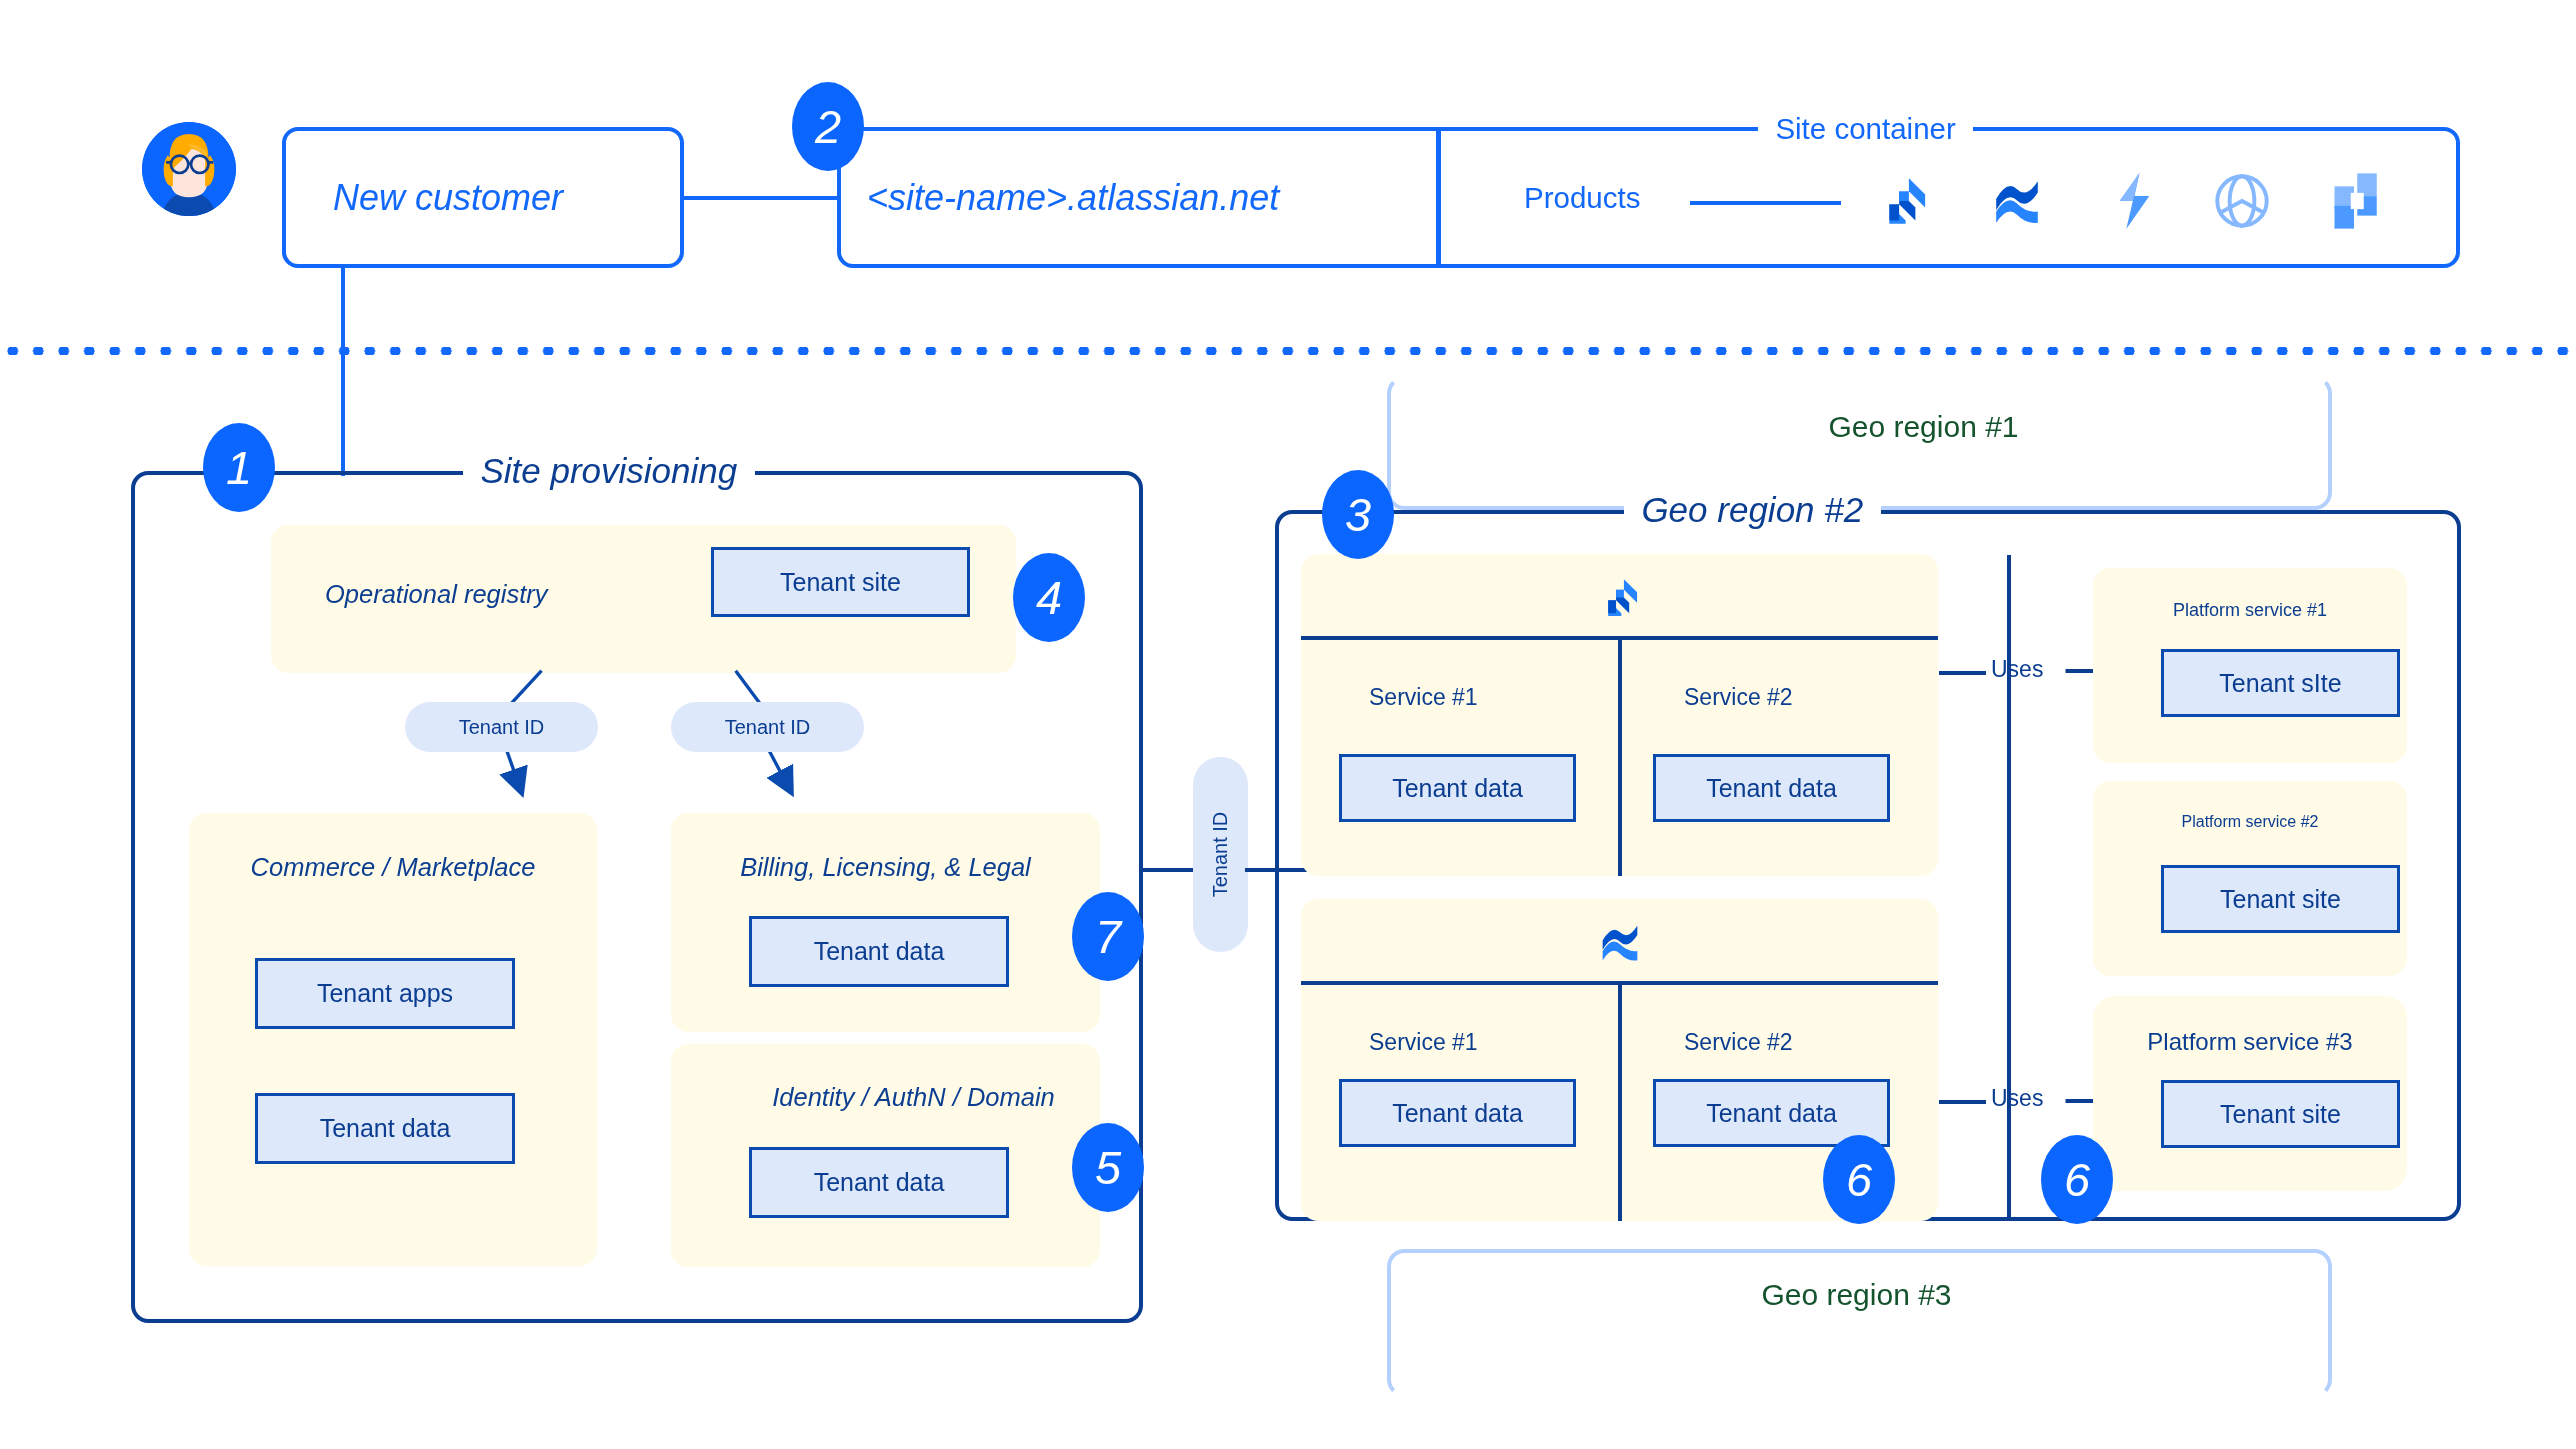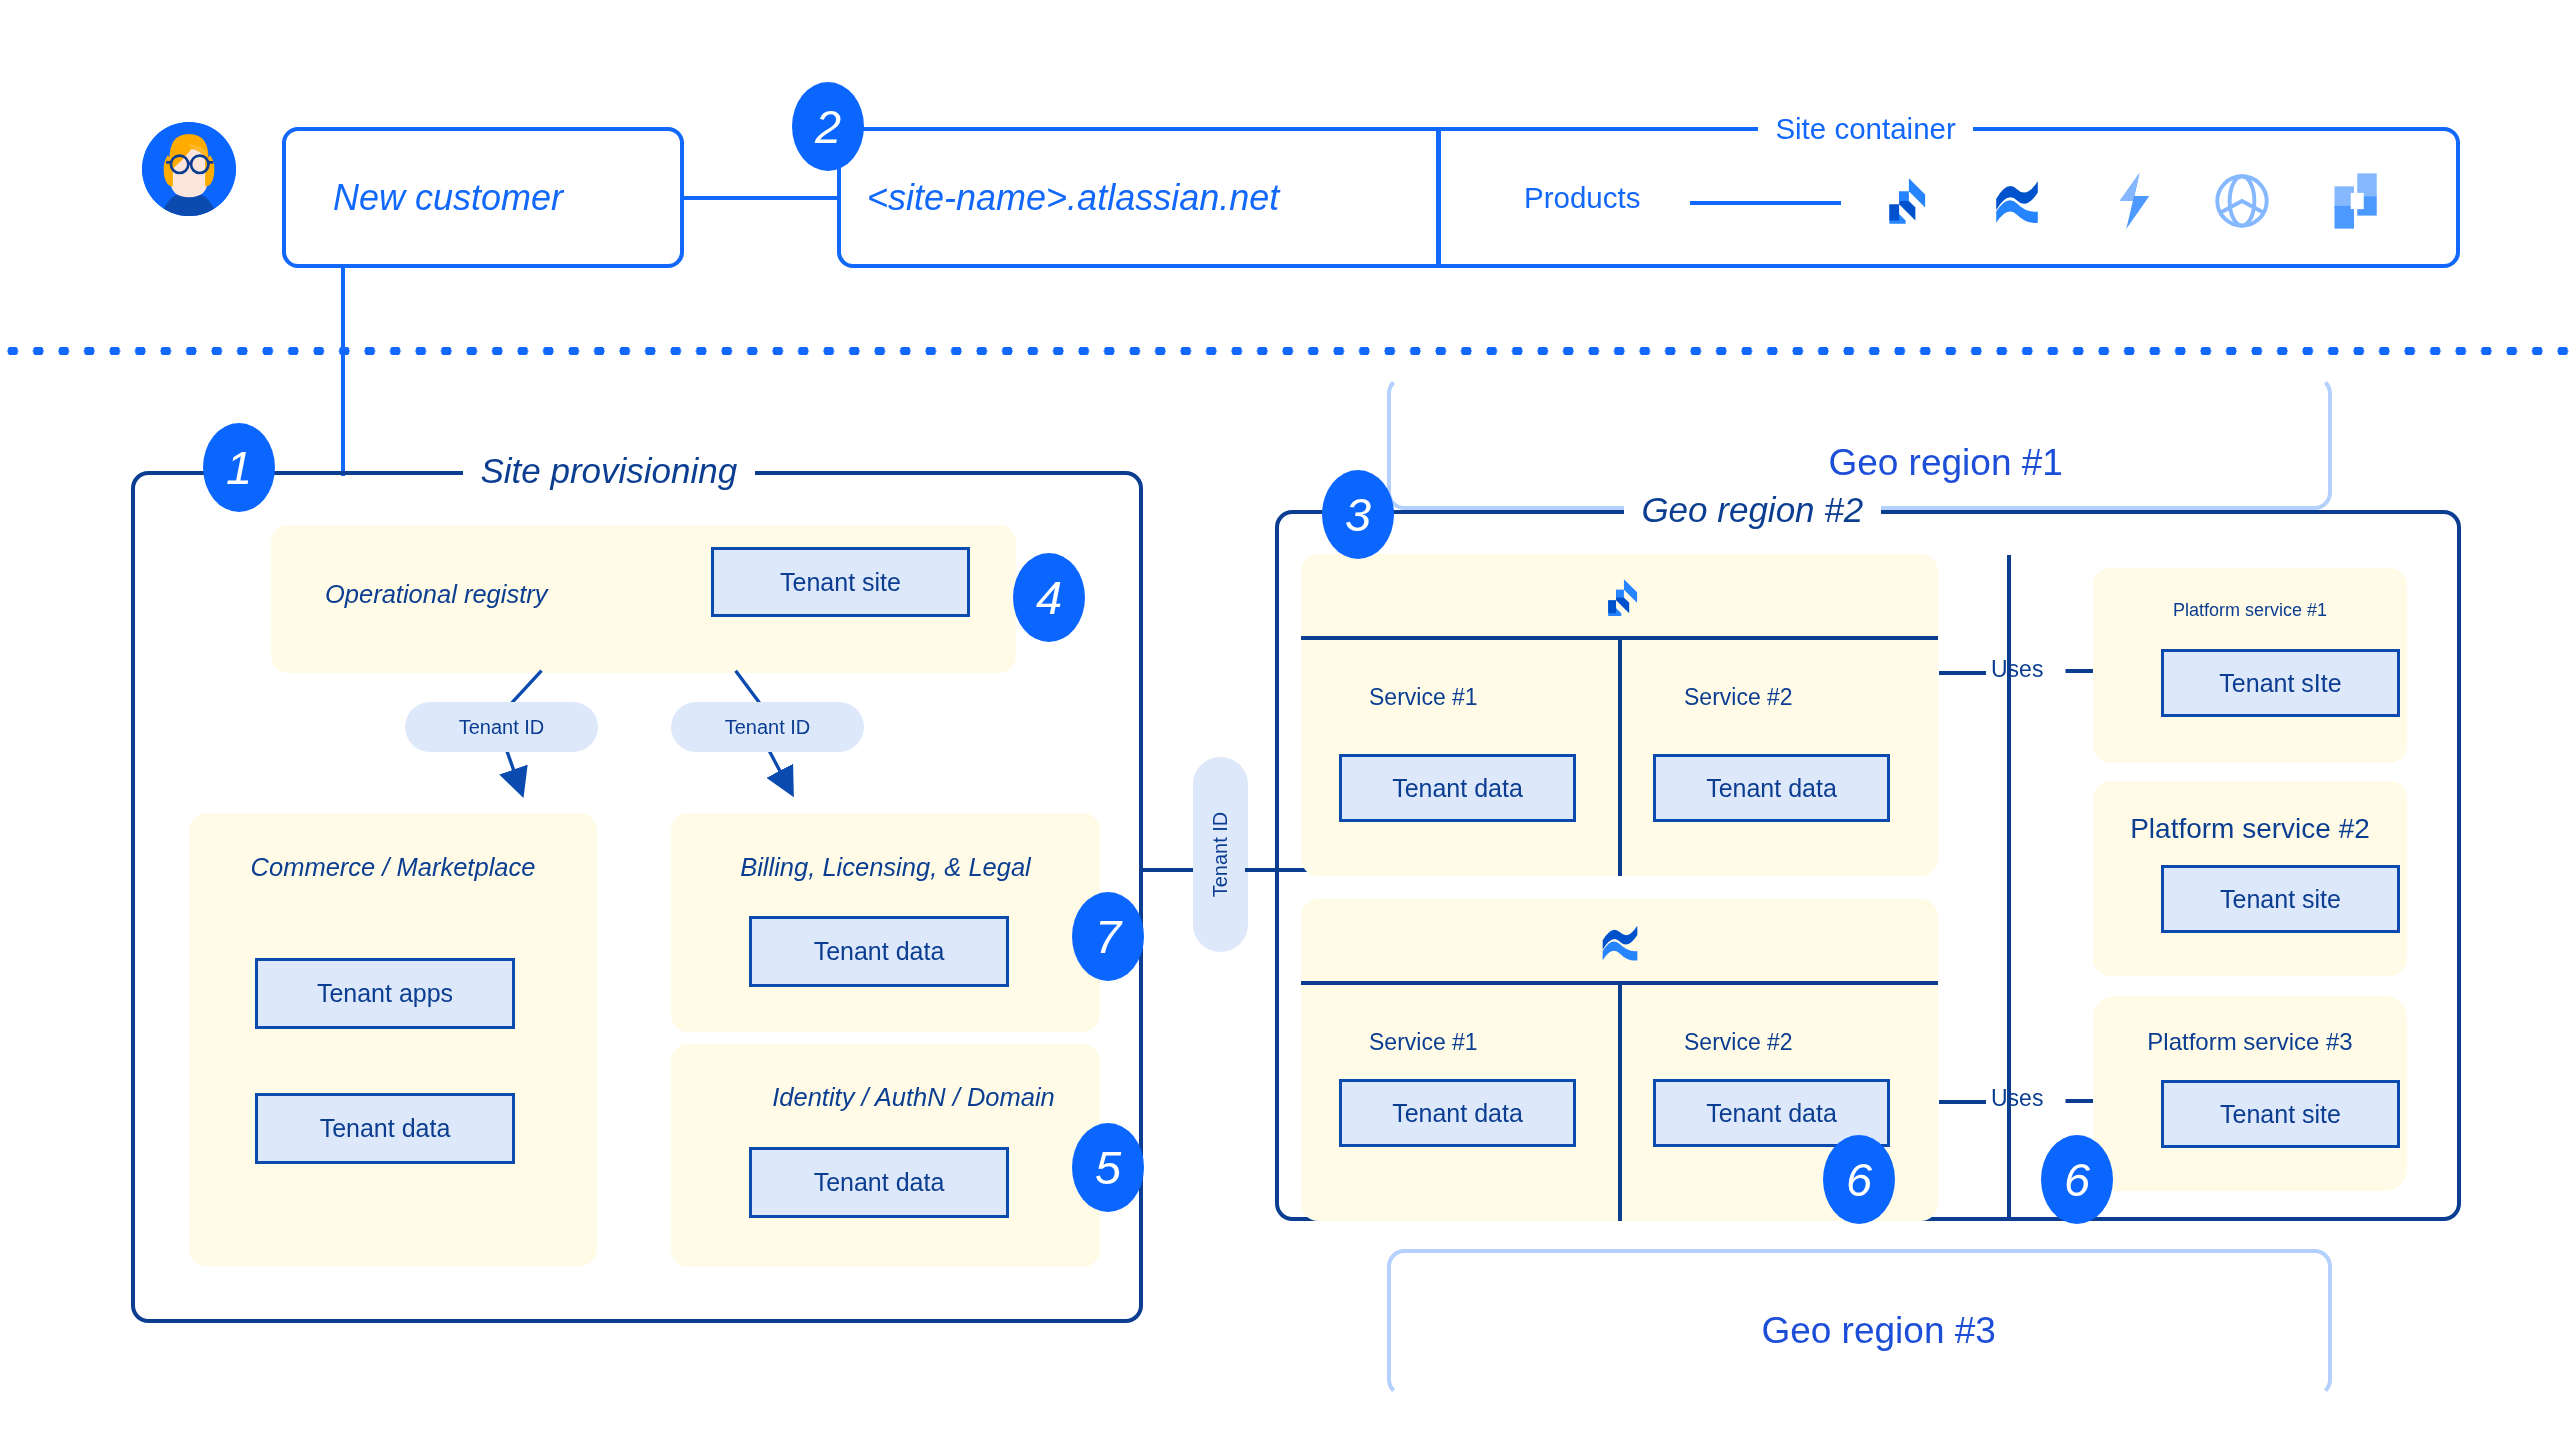--- a/index.html
+++ b/index.html
@@ -13,21 +13,21 @@
     background:#0B66FF;color:#fff;display:flex;align-items:center;justify-content:center;
     font-size:47px;font-style:italic;font-weight:400;z-index:40;font-family:"Liberation Sans",sans-serif;
   }
   .grp{position:absolute;border:4px solid #0B3D91;border-radius:17.4px;box-sizing:border-box;}
   .grp.ghost{border-color:#B3D0FF;border-width:4px;}
   .grp-title{
     position:absolute;background:#fff;padding:0 17.4px;font-style:italic;color:#0B3D91;
     font-size:35px;white-space:nowrap;transform:translate(0,-50%);z-index:20;
   }
   .grp-title.bright{color:#1268FA;font-size:29.5px;font-style:normal;}
-  .grp-title.ghost{color:#1d4ed8;font-size:37px;font-style:normal;margin-top:36px;}
+  .grp-title.ghost{color:#14532d;font-size:30px;font-style:normal;}
 
   .card{position:absolute;background:#FFFBE6;border-radius:17.4px;box-sizing:border-box;}
   .card-title{
     position:absolute;width:100%;text-align:center;color:#0B3D91;font-size:25.5px;
     font-style:italic;left:0;
   }
   .card-title.plain{font-style:normal;}
 
   .bluebox{
     position:absolute;background:#DEE8FB;border:3.4px solid #0B4BAF;box-sizing:border-box;
@@ -258,21 +258,21 @@
   <svg class="abs" style="left:2065px;top:1091px;" width="81" height="20" viewBox="0 0 120 30">
     <path d="M0 15 L100 15" stroke="#0B3D91" stroke-width="6" marker-end="url(#arrB)"></path>
   </svg>
 
   <div class="card" style="left:2093px;top:568px;width:314px;height:195px;">
     <div class="card-title plain" style="top:32px;font-size:18px;">Platform service #1</div>
   </div>
   <div class="bluebox" style="left:2161px;top:649px;width:239px;height:68px;">Tenant sIte</div>
 
   <div class="card" style="left:2093px;top:781px;width:314px;height:195px;">
-    <div class="card-title plain" style="top:32px;font-size:28px;">Platform service #2</div>
+    <div class="card-title plain" style="top:32px;font-size:16px;">Platform service #2</div>
   </div>
   <div class="bluebox" style="left:2161px;top:865px;width:239px;height:68px;">Tenant site</div>
 
   <div class="card" style="left:2093px;top:996px;width:314px;height:195px;border-radius:22px;">
     <div class="card-title plain" style="top:32px;font-size:24px;">Platform service #3</div>
   </div>
   <div class="bluebox" style="left:2161px;top:1080px;width:239px;height:68px;">Tenant site</div>
 
   <div class="badge" style="left:1823px;top:1135px;">6</div>
   <div class="badge" style="left:2041px;top:1135px;">6</div>

